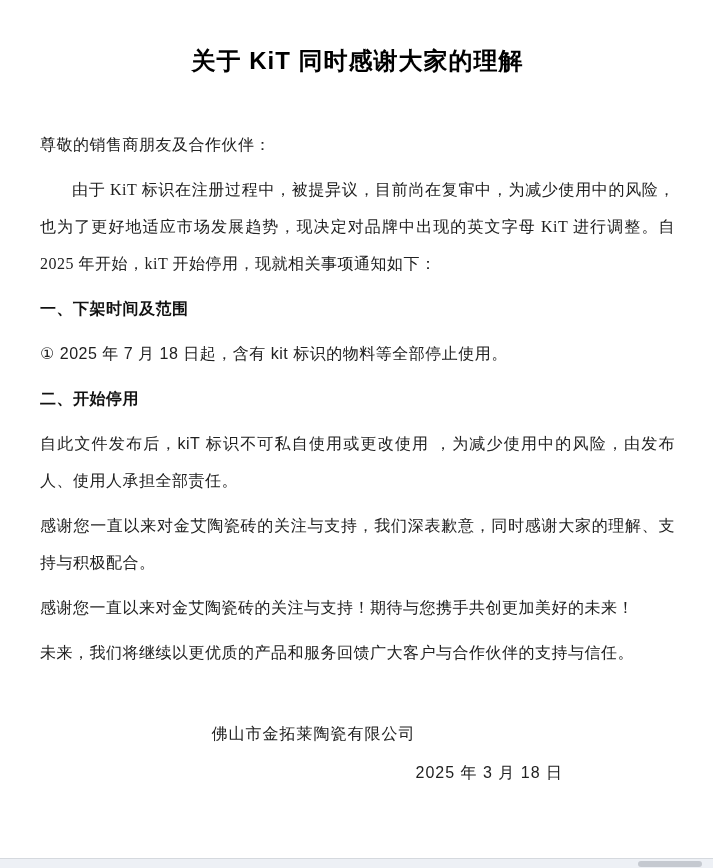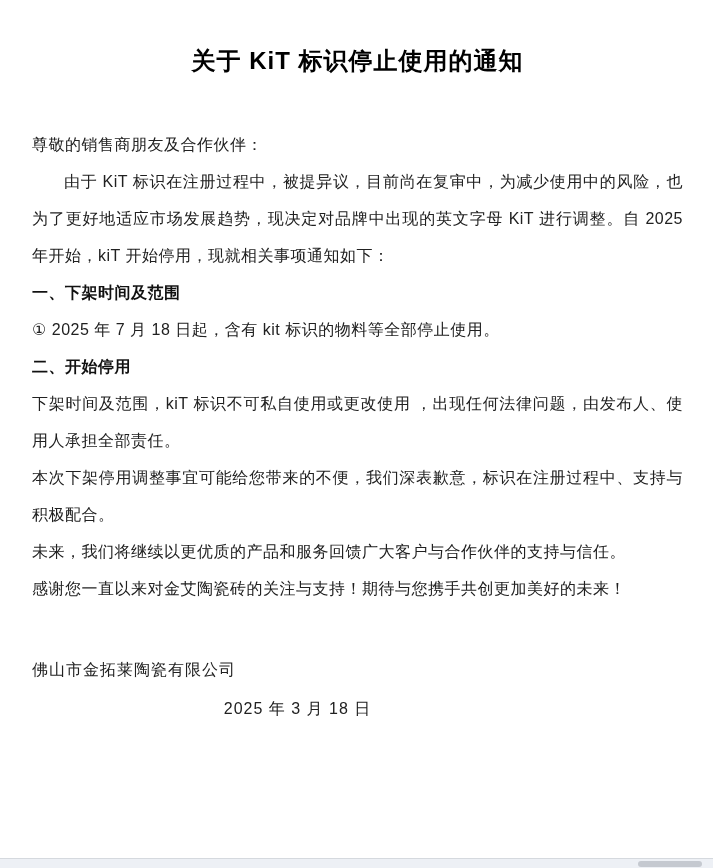--- a/index.html
+++ b/index.html
@@ -28,50 +28,51 @@
     font-size: 24px;
     font-weight: 700;
     color: #000000;
     letter-spacing: 1px;
     line-height: 30px;
     margin: 0 0 50px 0;
   }
   .para {
     font-size: 16px;
     line-height: 37px;
-    margin: 0;
+    margin: 8px;
     text-align: justify;
     letter-spacing: 0.5px;
   }
   .indent {
     text-indent: 2em;
+    font-family: Liberation Serif, serif;
   }
   .heading {
     font-size: 16px;
     font-weight: 700;
     color: #111111;
     line-height: 37px;
-    margin: 0;
+    margin: 8px;
     letter-spacing: 0.5px;
   }
   .signature {
     margin-top: 44px;
   }
   .sig-company {
     font-size: 16px;
     line-height: 37px;
-    text-align: left;
+    text-align: center;
     padding-right: 88px;
     margin: 0;
     letter-spacing: 1px;
   }
   .sig-date {
     font-size: 16px;
     line-height: 37px;
-    text-align: center;
+    text-align: right;
     padding-right: 120px;
     margin: 2px 0 0 0;
     letter-spacing: 1px;
   }
   .bottom-bar {
     position: absolute;
     left: 0;
     bottom: 0;
     width: 713px;
     height: 9px;
@@ -87,40 +88,40 @@
     border-radius: 3px;
     background: #c5c9d0;
   }
 </style>
 </head>
 <body>
 
 <div class="page">
   <div class="doc">
 
-    <h1 class="doc-title">关于 KiT 标识停止使用的通知</h1>
+    <h1 class="doc-title">关于 KiT 同时感谢大家的理解</h1>
 
     <p class="para">尊敬的销售商朋友及合作伙伴：</p>
 
     <p class="para indent">由于 KiT 标识在注册过程中，被提异议，目前尚在复审中，为减少使用中的风险，也为了更好地适应市场发展趋势，现决定对品牌中出现的英文字母 KiT 进行调整。自 2025 年开始，kiT 开始停用，现就相关事项通知如下：</p>
 
     <p class="heading">一、下架时间及范围</p>
 
     <p class="para">① 2025 年 7 月 18 日起，含有 kit 标识的物料等全部停止使用。</p>
 
 
     <p class="heading">二、开始停用</p>
 
-    <p class="para">下架时间及范围，kiT 标识不可私自使用或更改使用 ，出现任何法律问题，由发布人、使用人承担全部责任。</p>
+    <p class="para">自此文件发布后，kiT 标识不可私自使用或更改使用 ，为减少使用中的风险，由发布人、使用人承担全部责任。</p>
 
-    <p class="para">本次下架停用调整事宜可能给您带来的不便，我们深表歉意，标识在注册过程中、支持与积极配合。</p>
+    <p class="para">感谢您一直以来对金艾陶瓷砖的关注与支持，我们深表歉意，同时感谢大家的理解、支持与积极配合。</p>
+
+    <p class="para">感谢您一直以来对金艾陶瓷砖的关注与支持！期待与您携手共创更加美好的未来！</p>
 
     <p class="para">未来，我们将继续以更优质的产品和服务回馈广大客户与合作伙伴的支持与信任。</p>
-
-    <p class="para">感谢您一直以来对金艾陶瓷砖的关注与支持！期待与您携手共创更加美好的未来！</p>
 
     <div class="signature">
       <p class="sig-company">佛山市金拓莱陶瓷有限公司</p>
       <p class="sig-date">2025 年 3 月 18 日</p>
     </div>
 
   </div>
 
   <div class="bottom-bar">
     <div class="hscroll-thumb"></div>

